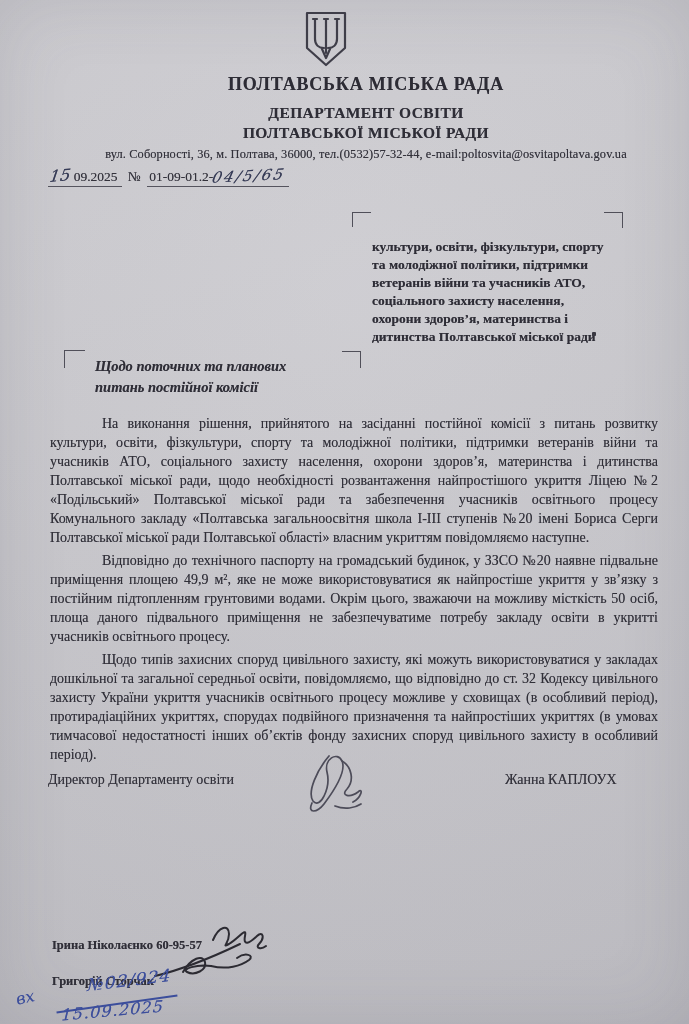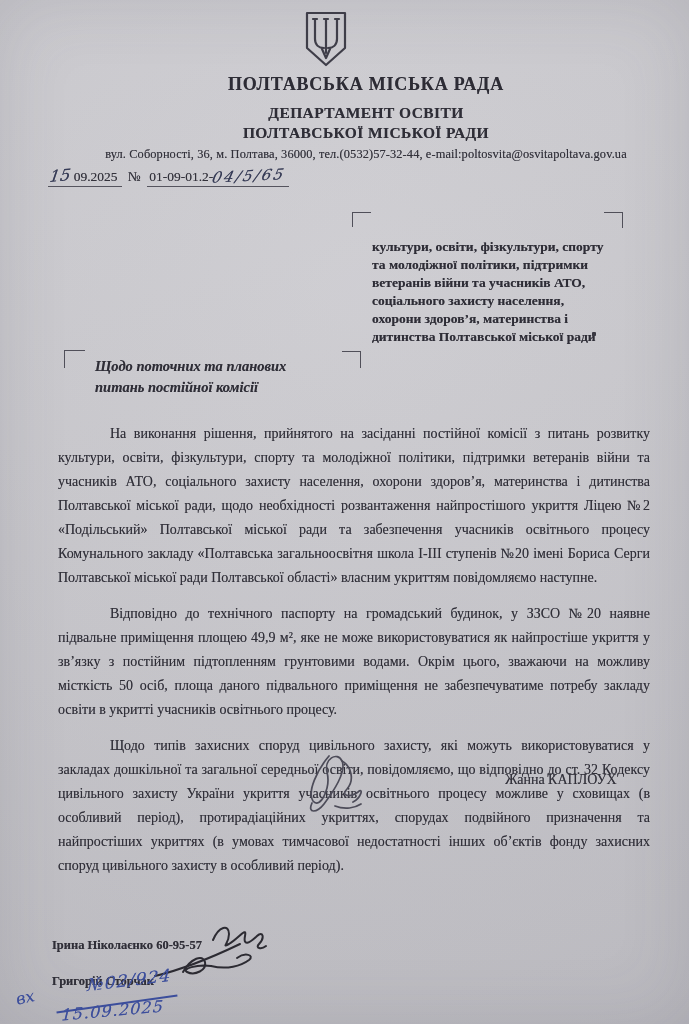--- a/index.html
+++ b/index.html
@@ -22,21 +22,21 @@
   .u{border-bottom:1.4px solid #55545e;padding:0 4px 1px 2px;display:inline-block;}
   .blank{display:inline-block;border-bottom:1.4px solid #55545e;height:14px;vertical-align:bottom;margin:0 6px;}
   .hand{display:inline-block;font-family:"DejaVu Serif",serif;font-style:italic;color:#343a57;transform:skewX(-14deg) rotate(-6deg);font-size:16px;line-height:12px;}
   .hand-ref{font-size:15px;letter-spacing:2px;transform:skewX(-16deg) rotate(-3deg);}
   .addr{left:372px;font-size:13.5px;font-weight:bold;line-height:18px;color:#2e2d36;}
   .bracket{position:absolute;border-color:#504f59;}
   .b-tl{border-top:1.6px solid #504f59;border-left:1.6px solid #504f59;}
   .b-tr{border-top:1.6px solid #504f59;border-right:1.6px solid #504f59;}
   .subject{left:95px;font-size:14.5px;font-weight:bold;font-style:italic;line-height:21px;color:#2e2d36;}
   .body-text{position:absolute;left:46px;top:410px;width:616px;}
-  .body-text p{margin:12px;font-size:14px;line-height:24px;text-align:justify;text-indent:52px;color:#302f38;text-shadow:0 0 0.4px rgba(45,45,58,0.5);}
+  .body-text p{margin:4px;font-size:14px;line-height:19px;text-align:justify;text-indent:52px;color:#302f38;text-shadow:0 0 0.4px rgba(45,45,58,0.5);}
   .sig-title{top:772px;left:48px;font-size:14px;}
   .sig-name{top:772px;left:505px;font-size:14px;}
   .exec{font-size:12.5px;font-weight:bold;color:#2f2e37;}
   .ink-blue{font-family:"DejaVu Serif",serif;font-style:italic;color:#3c4e9c;text-shadow:0 0 0.5px rgba(60,78,156,0.55);}
   .speck{position:absolute;background:#3a3942;border-radius:1px;}
   svg{position:absolute;overflow:visible;}
 </style>
 </head>
 <body>
 
@@ -75,20 +75,21 @@
   <div class="bracket b-tr" style="left:342px;top:351px;width:18px;height:16px;"></div>
   <div class="t subject" style="top:356px;">Щодо поточних та планових</div>
   <div class="t subject" style="top:377px;">питань постійної комісії</div>
 
   <div class="body-text">
     <p>На виконання рішення, прийнятого на засіданні постійної комісії з питань розвитку культури, освіти, фізкультури, спорту та молодіжної політики, підтримки ветеранів війни та учасників АТО, соціального захисту населення, охорони здоров’я, материнства і дитинства Полтавської міської ради, щодо необхідності розвантаження найпростішого укриття Ліцею №2 «Подільський» Полтавської міської ради та забезпечення учасників освітнього процесу Комунального закладу «Полтавська загальноосвітня школа І-ІІІ ступенів №20 імені Бориса Серги Полтавської міської ради Полтавської області» власним укриттям повідомляємо наступне.</p>
     <p>Відповідно до технічного паспорту на громадський будинок, у ЗЗСО №20 наявне підвальне приміщення площею 49,9 м², яке не може використовуватися як найпростіше укриття у зв’язку з постійним підтопленням грунтовими водами. Окрім цього, зважаючи на можливу місткість 50 осіб, площа даного підвального приміщення не забезпечуватиме потребу закладу освіти в укритті учасників освітнього процесу.</p>
     <p>Щодо типів захисних споруд цивільного захисту, які можуть використовуватися у закладах дошкільної та загальної середньої освіти, повідомляємо, що відповідно до ст. 32 Кодексу цивільного захисту України укриття учасників освітнього процесу можливе у сховищах (в особливий період), протирадіаційних укриттях, спорудах подвійного призначення та найпростіших укриттях (в умовах тимчасової недостатності інших об’єктів фонду захисних споруд цивільного захисту в особливий період).</p>
   </div>
 
+  <div class="t sig-title">Директор Департаменту освіти</div>
   <svg style="left:295px;top:746px;" width="92" height="72" viewBox="0 0 92 72" fill="none" stroke="#4d4c59" stroke-width="1.7" stroke-linecap="round">
     <path d="M34,10 C22,24 12,46 18,55 C25,64 36,42 32,26 C29,13 42,5 47,15 C52,26 38,46 29,58 C22,67 12,68 17,57"></path>
     <path d="M47,15 C56,20 60,34 52,43 C45,50 55,52 63,46 C69,41 66,52 58,56"></path>
     <path d="M40,60 C50,64 60,62 66,58"></path>
   </svg>
   <div class="t sig-name">Жанна КАПЛОУХ</div>
 
   <div class="t exec" style="left:52px;top:938px;">Ірина Ніколаєнко 60-95-57</div>
   <div class="t exec" style="left:52px;top:974px;">Григорій Сторчак</div>
   <svg style="left:145px;top:918px;" width="125" height="72" viewBox="0 0 125 72" fill="none" stroke="#2c2b32" stroke-width="2" stroke-linecap="round">

